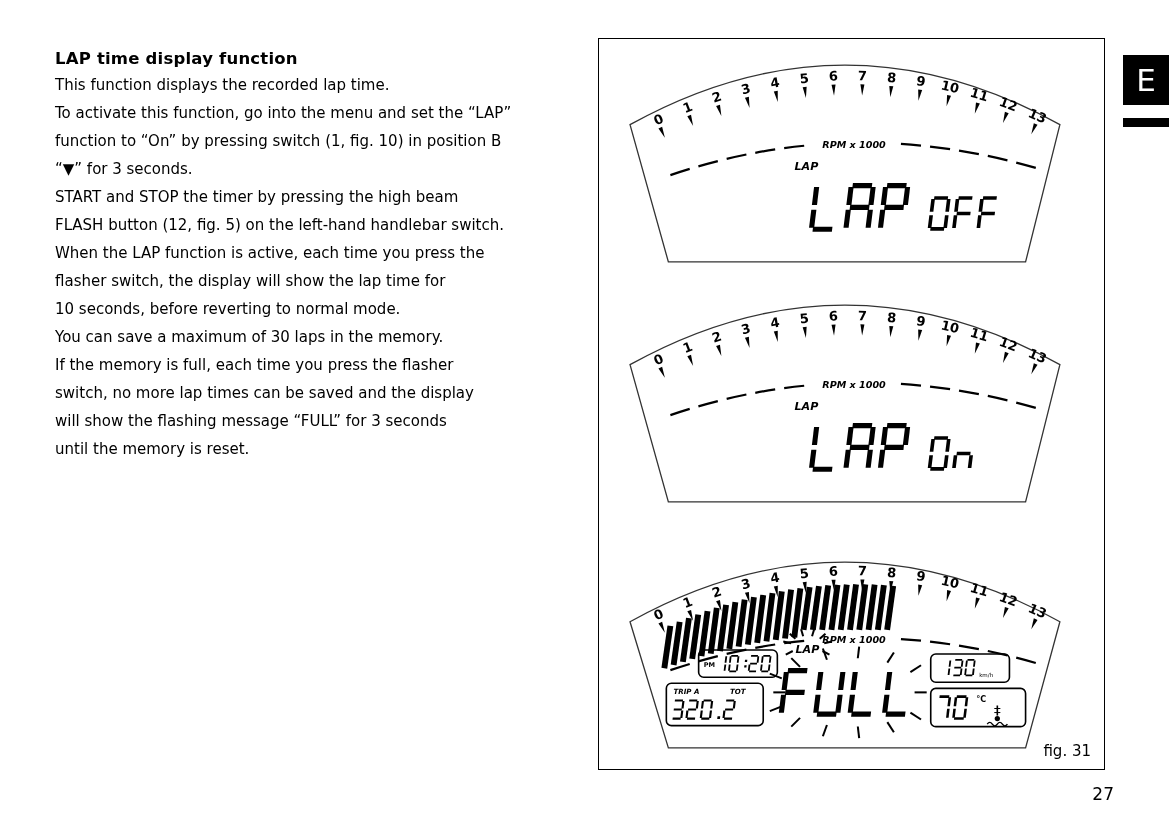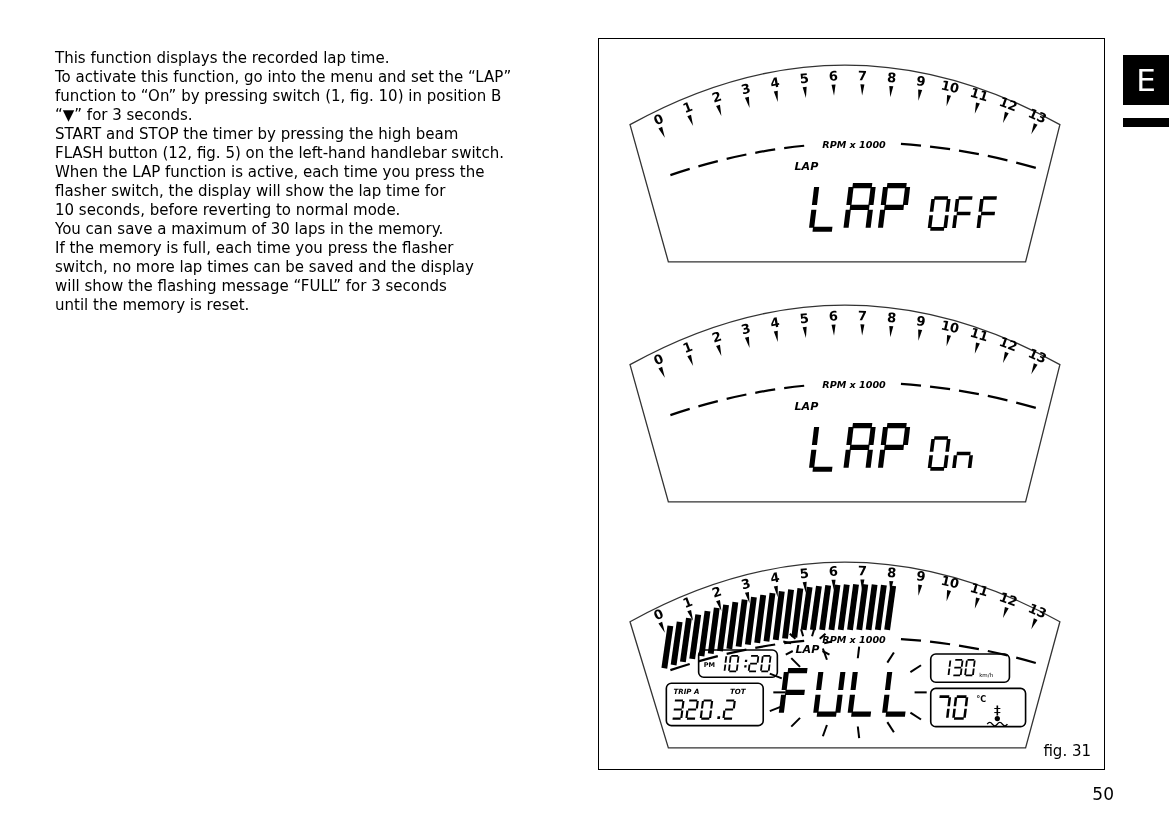--- a/index.html
+++ b/index.html
@@ -1,39 +1,40 @@
 <!DOCTYPE html>
 <html><head>
 <meta charset="utf-8">
 <style>
   html,body{margin:0;padding:0}
   body{width:1169px;height:826px;position:relative;background:#fff;color:#000;
        font-family:"DejaVu Sans","Liberation Sans",sans-serif;overflow:hidden}
   .text-col{position:absolute;left:55px;top:49px;width:535px}
   .heading{font-size:16.5px;font-weight:bold;margin:0 0 3px 0;letter-spacing:.2px}
-  .body-text{font-size:15px;line-height:19px;margin:0;white-space:pre-line}
+  .body-text{font-size:15px;line-height:28px;margin:0;white-space:pre-line}
   .figure-box{position:absolute;left:598px;top:38px;width:507px;height:732px;
               border:1.5px solid #000;box-sizing:border-box;background:#fff}
   svg.lcd{position:absolute;left:29px;width:444px}
   #lcd-1{top:15px;height:217px}
   #lcd-2{top:255px;height:217px}
   #lcd-3{top:510px;height:204px}
   .fig-caption{position:absolute;right:13px;bottom:9px;font-size:15px}
   .lang-tab{position:absolute;right:0;top:55px;width:46px}
   .lang-letter{height:50px;background:#000;color:#fff;font-size:31px;
                display:flex;align-items:center;justify-content:center}
   .lang-bar{height:9px;background:#000;margin-top:13px}
   .page-number{position:absolute;right:55px;top:784px;font-size:17px}
 </style>
 </head>
 <body>
 
 <div class="page">
 
   <div class="text-col">
+    <h1 class="heading">LAP time display function</h1>
     <p class="body-text">This function displays the recorded lap time.
 To activate this function, go into the menu and set the “LAP”
 function to “On” by pressing switch (1, fig. 10) in position B
 “▼” for 3 seconds.
 START and STOP the timer by pressing the high beam
 FLASH button (12, fig. 5) on the left-hand handlebar switch.
 When the LAP function is active, each time you press the
 flasher switch, the display will show the lap time for
 10 seconds, before reverting to normal mode.
 You can save a maximum of 30 laps in the memory.
@@ -376,15 +377,15 @@
         </g>
       </svg>
     <div class="fig-caption">fig. 31</div>
   </div>
 
   <div class="lang-tab">
     <div class="lang-letter">E</div>
     <div class="lang-bar"></div>
   </div>
 
-  <div class="page-number">50</div>
+  <div class="page-number">27</div>
 
 </div>
 
 </body></html>

